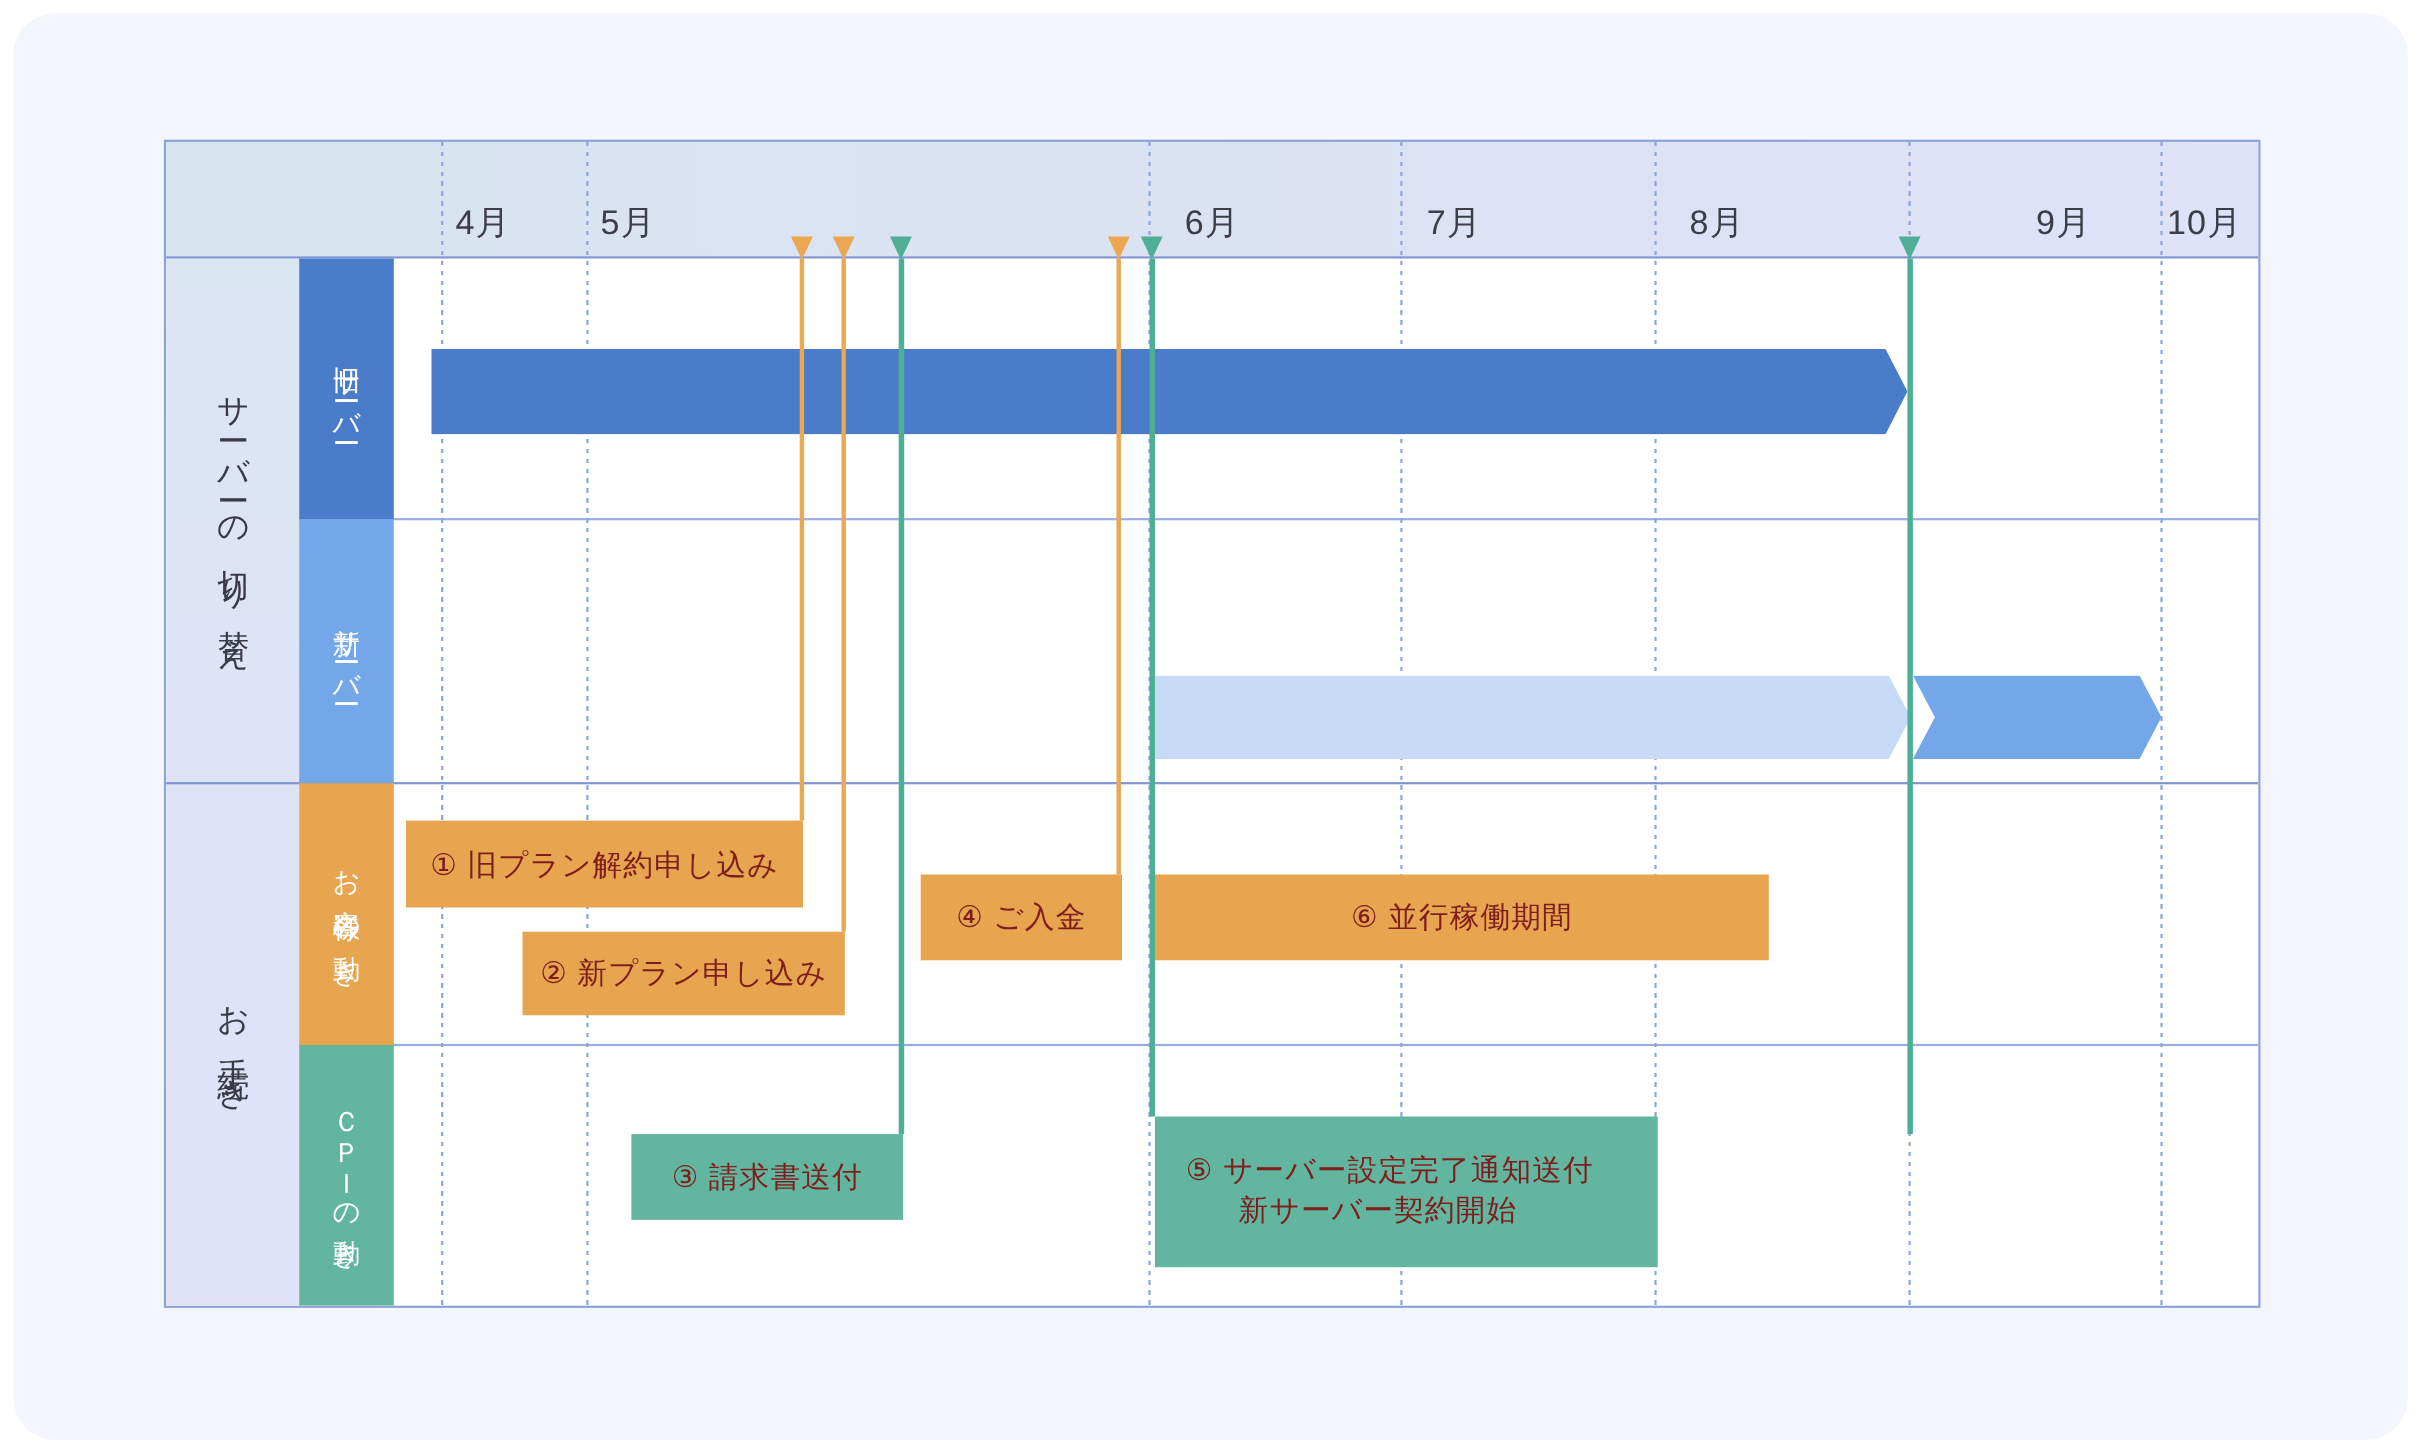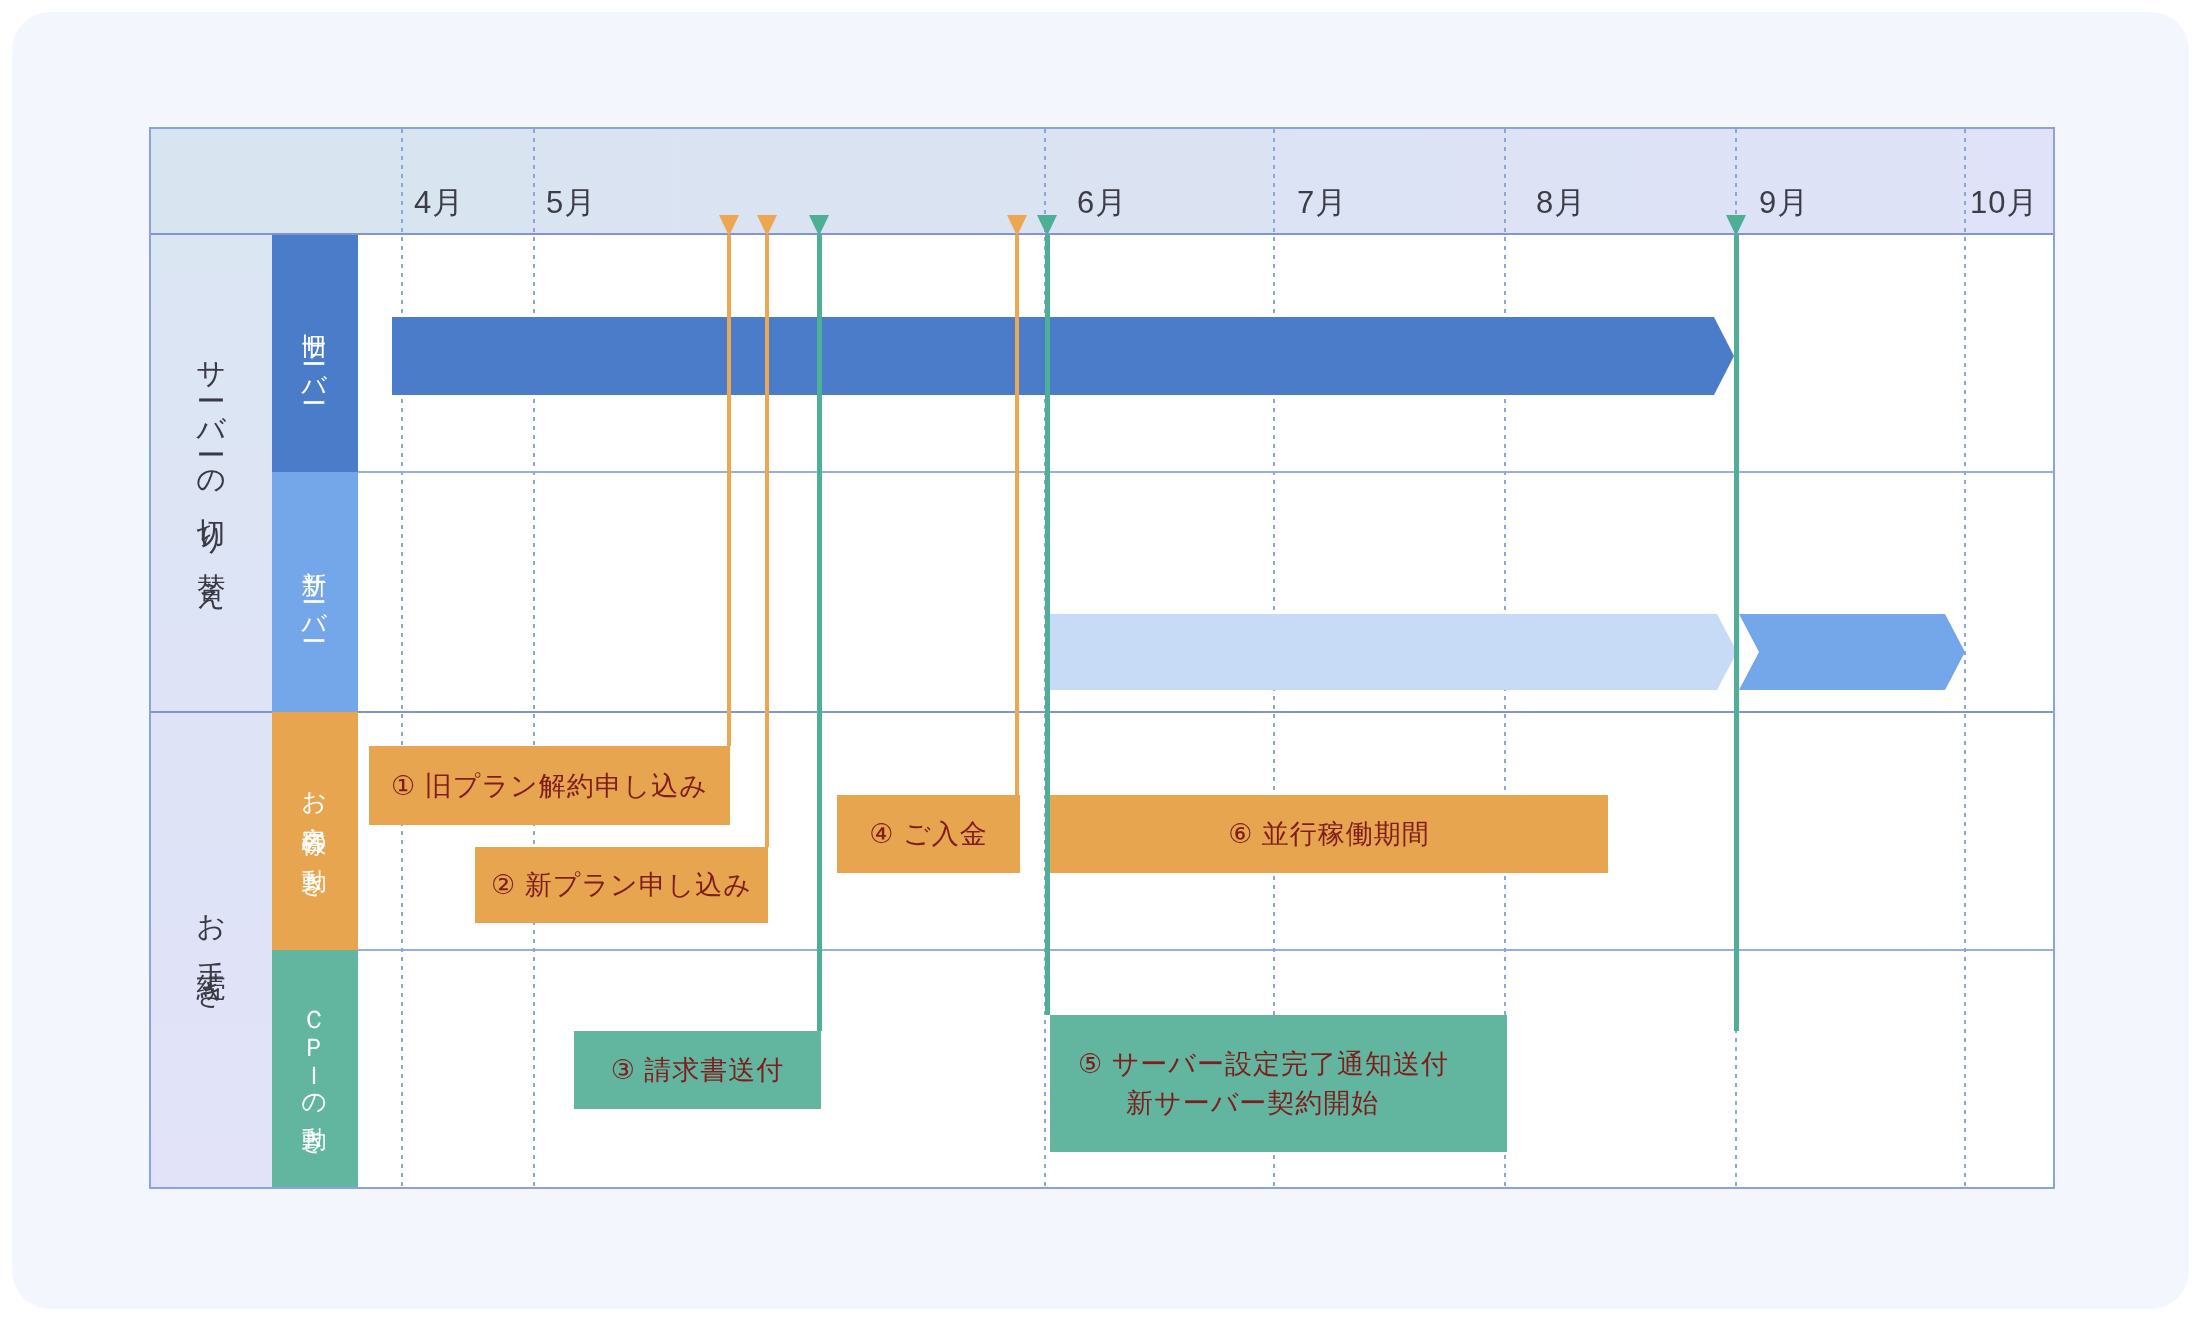--- a/index.html
+++ b/index.html
@@ -46,21 +46,21 @@
   .bar-sep   { left:1588px; top:485px; width:226px;  height:76px; background:#74a7ea; }
 
   .bar-e1 { left:218px;  top:617px; width:361px; height:79px; background:#e6a54e; }
   .bar-e2 { left:324px;  top:718px; width:293px; height:76px; background:#e6a54e; }
   .bar-e4 { left:686px;  top:666px; width:183px; height:78px; background:#e6a54e; }
   .bar-e6 { left:899px;  top:666px; width:558px; height:78px; background:#e6a54e; }
 
   .bar-e3 { left:423px;  top:902px; width:247px; height:78px; background:#62b6a0; }
   .bar-e5 { left:899px;  top:886px; width:457px; height:137px; background:#62b6a0;
             flex-direction:column; align-items:flex-start; justify-content:center; padding-left:28px; line-height:39px; }
-  .bar-e5 .l2 { margin-left:48px; }
+  .bar-e5 .l2 { margin-left:48px;font-family:Liberation Mono, monospace; }
   .bar-e7 { left:1487px; top:902px; width:367px; height:78px; background:#62b6a0; }
 
   
   .mline { position:absolute; top:106px; z-index:9; }
   .mline.orange { width:4px; background:#eba751; }
   .mline.green  { width:5px; background:#4fae96; }
   .tri { position:absolute; top:86px; width:0; height:0; z-index:9;
          border-left:10px solid transparent; border-right:10px solid transparent; }
   .tri.orange { border-top:21px solid #eba751; }
   .tri.green  { border-top:21px solid #4fae96; }
@@ -82,21 +82,21 @@
       <div class="grid" style="left:1122px"></div>
       <div class="grid" style="left:1353px"></div>
       <div class="grid" style="left:1584px"></div>
       <div class="grid" style="left:1813px"></div>
 
       <div class="month-label" style="left:263px">4月</div>
       <div class="month-label" style="left:395px">5月</div>
       <div class="month-label" style="left:926px">6月</div>
       <div class="month-label" style="left:1146px">7月</div>
       <div class="month-label" style="left:1385px">8月</div>
-      <div class="month-label" style="left:1608px">9月</div>
+      <div class="month-label" style="left:1700px">9月</div>
       <div class="month-label" style="left:1819px">10月</div>
 
       <div class="outer-col"></div>
       <div class="group-label" style="top:106px; height:477px;">サーバーの切り替え</div>
       <div class="group-label" style="top:583px; height:475px;">お手続き</div>
 
       <div class="lane-label" style="top:106px; height:237px; background:#4a7cc9;">旧サーバー</div>
       <div class="lane-label" style="top:343px; height:240px; background:#74a7ea;">新サーバー</div>
       <div class="lane-label" style="top:583px; height:238px; background:#e6a54e;">お客様の動き</div>
       <div class="lane-label" style="top:821px; height:237px; background:#62b6a0; text-orientation:upright; letter-spacing:3px;">ＣＰＩの動き</div>

